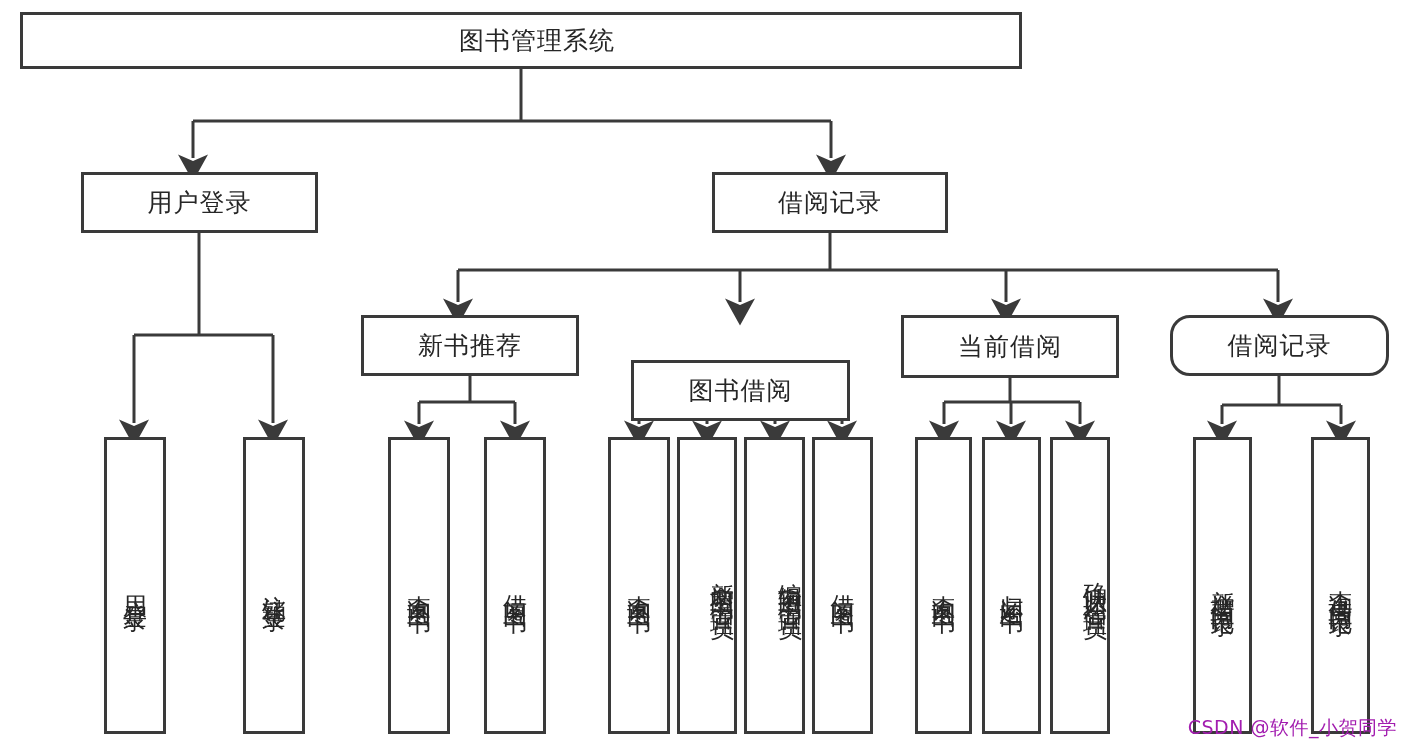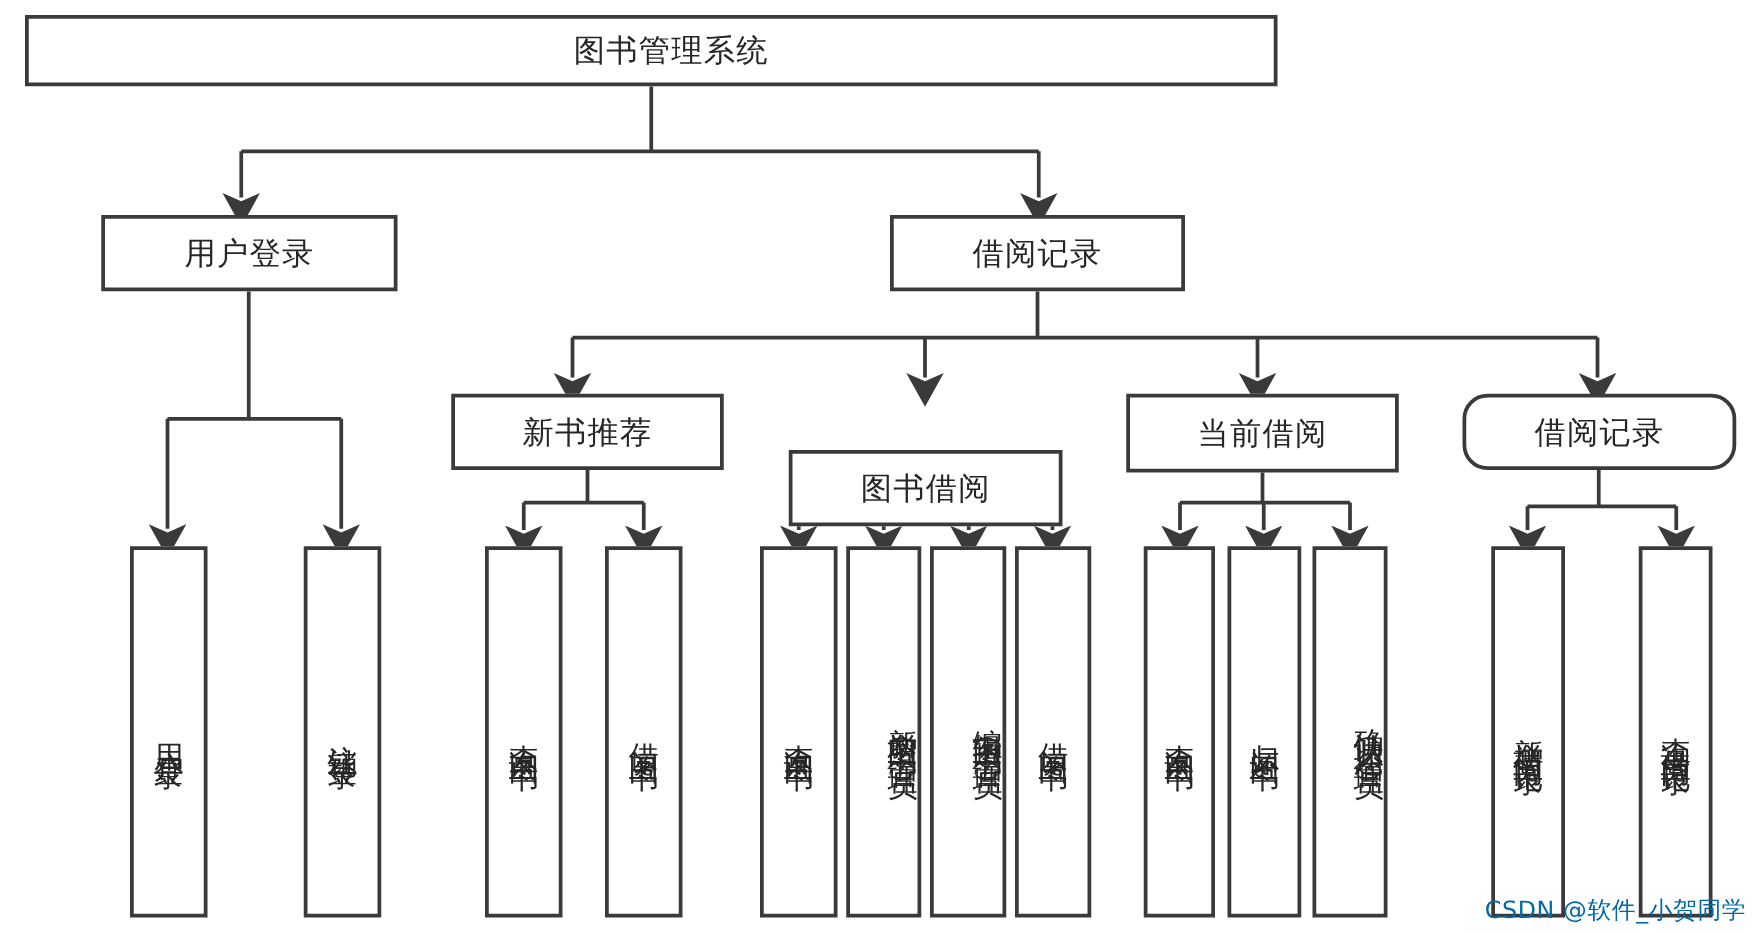--- a/index.html
+++ b/index.html
@@ -52,21 +52,21 @@
     white-space: nowrap;
   }
   .node.root {
     border-width: 3px;
   }
   .watermark {
     position: absolute;
     right: 8px;
     bottom: 6px;
     font-size: 19px;
-    color: #0369a1;
+    color: #a21caf;
     white-space: nowrap;
     letter-spacing: 0.5px;
   }
 </style>
 </head>
 <body>
 
 <div id="canvas">
 
   <svg id="diagram-svg" viewBox="0 0 1405 747" xmlns="http://www.w3.org/2000/svg">

